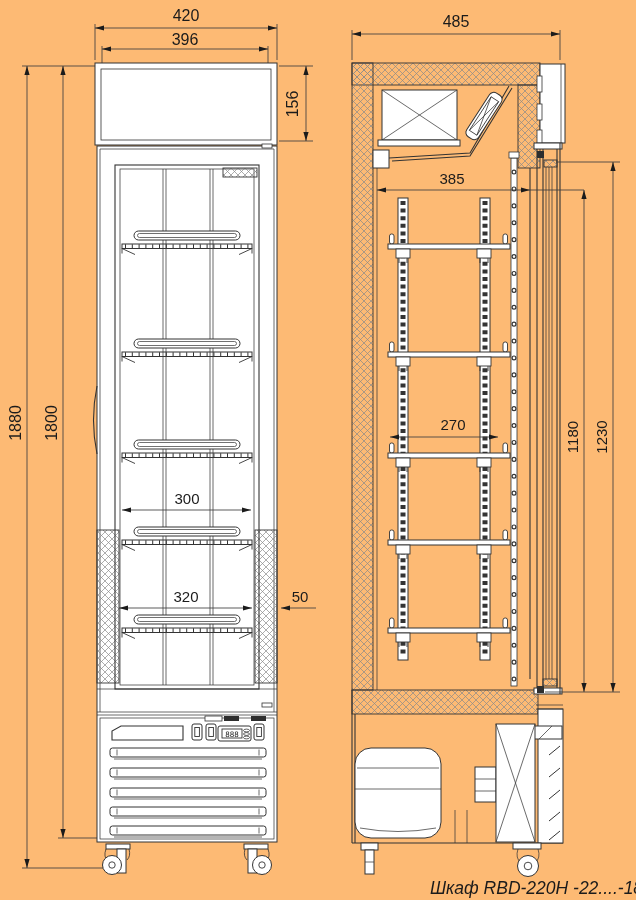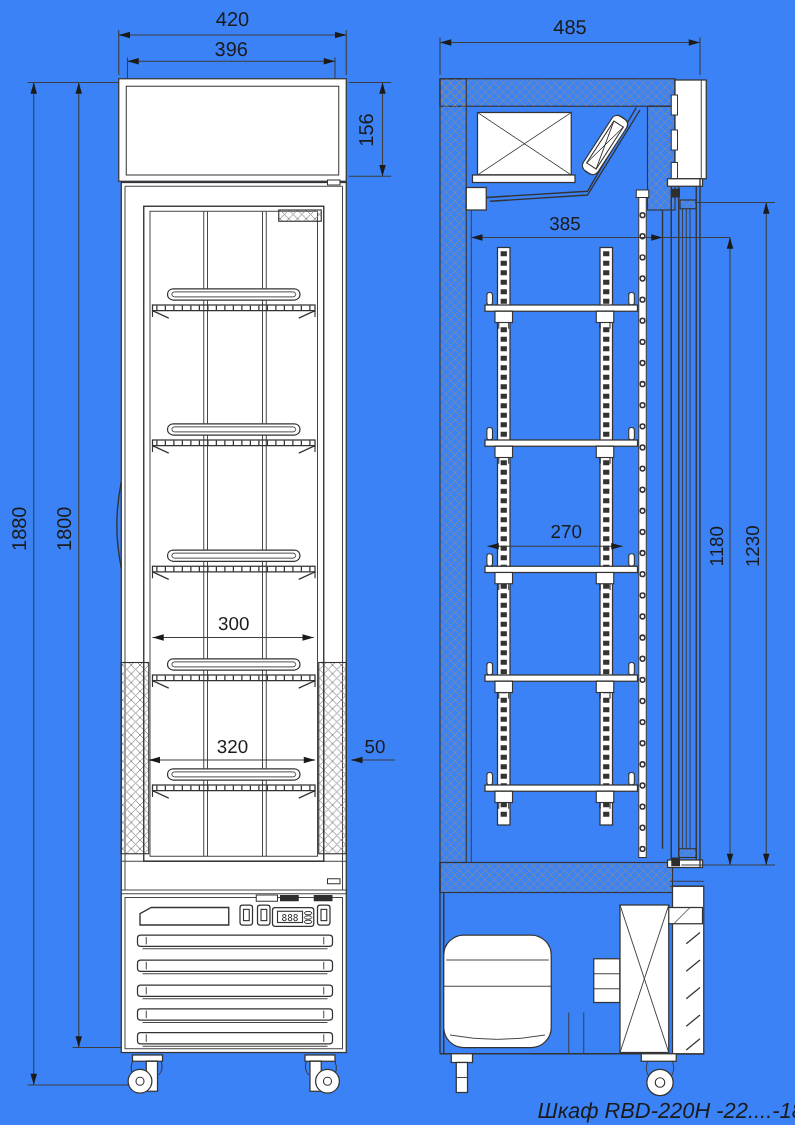--- a/index.html
+++ b/index.html
@@ -1,16 +1,16 @@
 <!DOCTYPE html>
 <html><head>
 <meta charset="utf-8">
 <style>
   html,body{margin:0;padding:0;background:#ffffff;}
-  .page{width:636px;height:900px;background:#3b82f6;position:relative;overflow:hidden;}
+  .page{width:636px;height:900px;background:#fdba74;position:relative;overflow:hidden;}
   svg{display:block;}
   .ln{stroke:#333;stroke-width:1.1;fill:none;}
   .thin{stroke:#3a3a3a;stroke-width:0.75;fill:none;}
   .wh{fill:#ffffff;stroke:#333;stroke-width:1;}
   .whn{fill:#ffffff;stroke:#333;stroke-width:0.8;}
   .dk{fill:#2e2e2e;stroke:none;}
   .hatch{fill:url(#xh);stroke:#333;stroke-width:0.9;}
   .dim{stroke:#3d3d3d;stroke-width:0.85;fill:none;}
   .dtxt{font-family:"Liberation Sans",sans-serif;font-size:15px;fill:#1b1b1b;text-anchor:middle;}
   .big{font-size:16px;}

